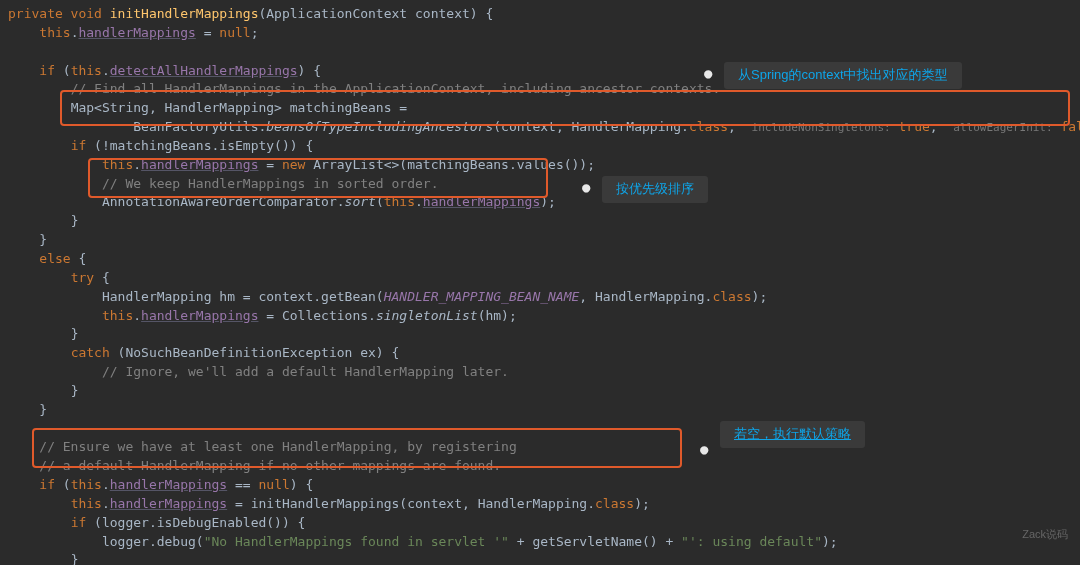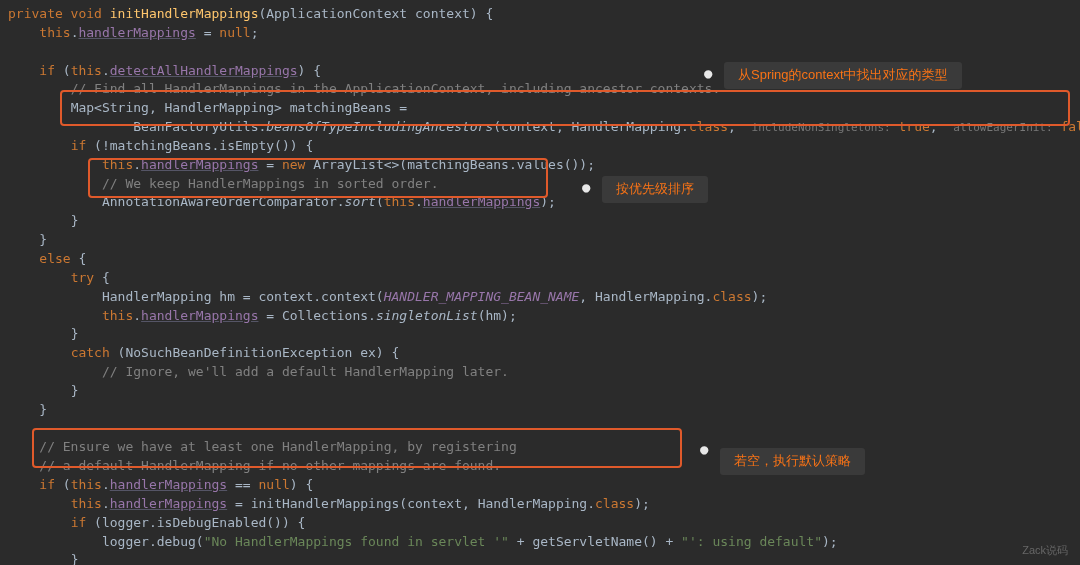--- a/index.html
+++ b/index.html
@@ -25,35 +25,35 @@
     .underline { text-decoration: underline; text-decoration-color: #556; text-align: center; }
     .box1 {
       position: absolute;
       border: 2px solid #e05a2b;
       border-radius: 4px;
       pointer-events: none;
     }
     .annotation {
       position: absolute;
       background: #3a3a3a;
-      color: #f97316;
+      color: #0ea5e9;
       padding: 4px 14px;
       border-radius: 3px;
       font-family: sans-serif;
       font-size: 13px;
       white-space: nowrap;
     }
     .bullet {
       position: absolute;
       color: #e8e8e8;
       font-size: 14px;
     }
     .watermark {
       position: absolute;
-      bottom: 6px;
+      bottom: 22px;
       right: 12px;
       color: #666;
       font-size: 11px;
       font-family: sans-serif;
     }
     pre { margin: 0; white-space: pre; }
   </style>
 </head>
 <body>
 
@@ -65,21 +65,21 @@
         <span>Map&lt;String, HandlerMapping&gt; matchingBeans =</span>
                 <span>BeanFactoryUtils.</span><span class="italic">beansOfTypeIncludingAncestors</span><span>(context, HandlerMapping.</span><span class="kw">class</span><span>, </span> <span class="param-hint">includeNonSingletons:</span><span class="kw"> true</span><span>, </span> <span class="param-hint">allowEagerInit:</span><span class="kw"> false</span>
         <span class="kw">if </span><span>(!matchingBeans.isEmpty()) {</span>
             <span class="kw">this</span><span>.</span><span class="field underline">handlerMappings</span><span> = </span><span class="kw">new </span><span>ArrayList&lt;&gt;(matchingBeans.values());</span>
             <span class="comment">// We keep HandlerMappings in sorted order.</span>
             <span>AnnotationAwareOrderComparator.</span><span class="italic">sort</span><span>(</span><span class="kw">this</span><span>.</span><span class="field underline">handlerMappings</span><span>);</span>
         <span>}</span>
     <span>}</span>
     <span class="kw">else </span><span>{</span>
         <span class="kw">try </span><span>{</span>
-            <span>HandlerMapping hm = context.context(</span><span class="field italic">HANDLER_MAPPING_BEAN_NAME</span><span>, HandlerMapping.</span><span class="kw">class</span><span>);</span>
+            <span>HandlerMapping hm = context.getBean(</span><span class="field italic">HANDLER_MAPPING_BEAN_NAME</span><span>, HandlerMapping.</span><span class="kw">class</span><span>);</span>
             <span class="kw">this</span><span>.</span><span class="field underline">handlerMappings</span><span> = Collections.</span><span class="italic">singletonList</span><span>(hm);</span>
         <span>}</span>
         <span class="kw">catch </span><span>(NoSuchBeanDefinitionException ex) {</span>
             <span class="comment">// Ignore, we'll add a default HandlerMapping later.</span>
         <span>}</span>
     <span>}</span>
 
     <span class="comment">// Ensure we have at least one HandlerMapping, by registering</span>
     <span class="comment">// a default HandlerMapping if no other mappings are found.</span>
     <span class="kw">if </span><span>(</span><span class="kw">this</span><span>.</span><span class="field underline">handlerMappings</span><span> == </span><span class="kw">null</span><span>) {</span>
@@ -94,16 +94,16 @@
 <div class="box1" style="left:60px; top:90px; width:1010px; height:36px;"></div>
 <div class="box1" style="left:88px; top:158px; width:460px; height:40px;"></div>
 <div class="box1" style="left:32px; top:428px; width:650px; height:40px;"></div>
 
 <div class="annotation" style="left:724px; top:62px;">从Spring的context中找出对应的类型</div>
 <div class="bullet" style="left:704px; top:63px;">●</div>
 
 <div class="annotation" style="left:602px; top:176px;">按优先级排序</div>
 <div class="bullet" style="left:582px; top:177px;">●</div>
 
-<div class="annotation" style="left:720px; top:448px;">若空，执行默认策略</div>
+<div class="annotation" style="left:720px; top:421px;text-decoration:underline;">若空，执行默认策略</div>
 <div class="bullet" style="left:700px; top:439px;">●</div>
 
 <div class="watermark">Zack说码</div>
 
 </body></html>

